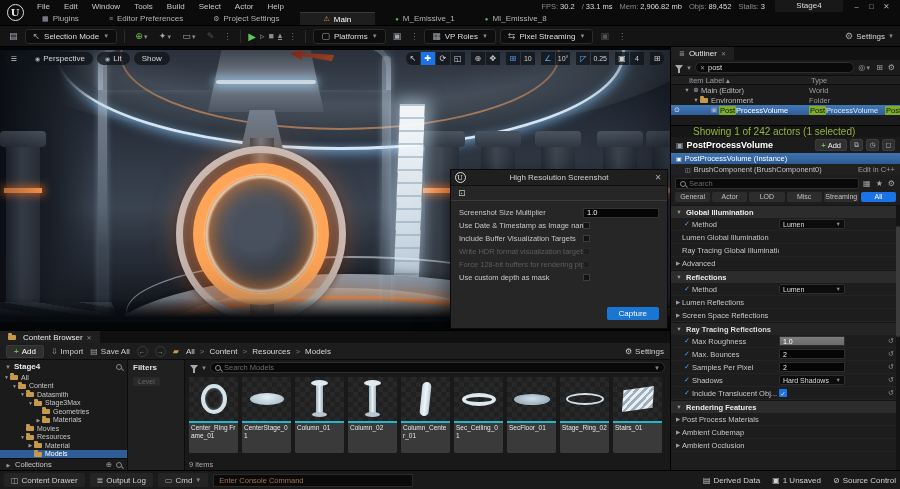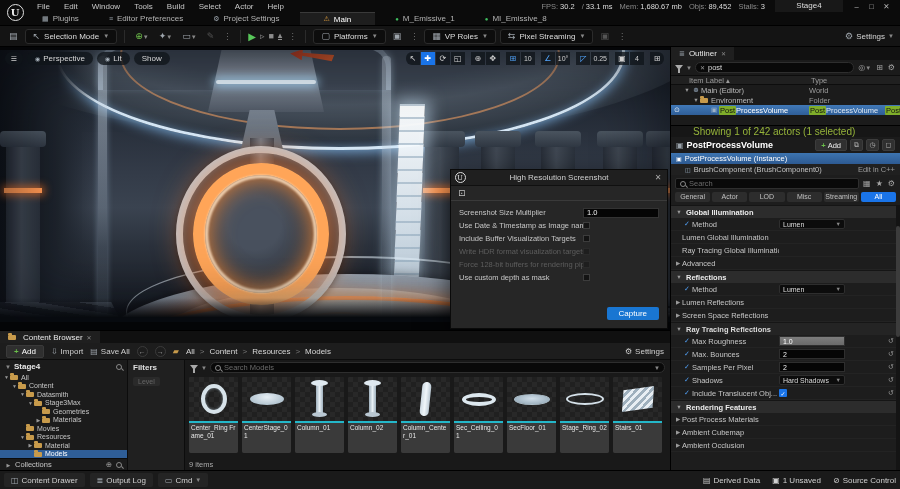--- a/index.html
+++ b/index.html
@@ -304,21 +304,21 @@
             <span class="menu-item" data-interactable="true">Window</span>
             <span class="menu-item" data-interactable="true">Tools</span>
             <span class="menu-item" data-interactable="true">Build</span>
             <span class="menu-item" data-interactable="true">Select</span>
             <span class="menu-item" data-interactable="true">Actor</span>
             <span class="menu-item" data-interactable="true">Help</span>
           </div>
         <div class="tb-stats" id="stats" data-interactable="false">
             <span class="stat" data-interactable="false"><span class="stat-l" data-interactable="false">FPS:</span><span class="stat-v" data-interactable="false">30.2</span></span>
             <span class="stat" data-interactable="false"><span class="stat-l" data-interactable="false">/</span><span class="stat-v" data-interactable="false">33.1 ms</span></span>
-            <span class="stat" data-interactable="false"><span class="stat-l" data-interactable="false">Mem:</span><span class="stat-v" data-interactable="false">1,680.67 mb</span></span>
+            <span class="stat" data-interactable="false"><span class="stat-l" data-interactable="false">Mem:</span><span class="stat-v" data-interactable="false">2,906.82 mb</span></span>
             <span class="stat" data-interactable="false"><span class="stat-l" data-interactable="false">Objs:</span><span class="stat-v" data-interactable="false">89,452</span></span>
             <span class="stat" data-interactable="false"><span class="stat-l" data-interactable="false">Stalls:</span><span class="stat-v" data-interactable="false">3</span></span>
           </div>
         <div class="tb-project" data-interactable="false">Stage4</div>
         <div class="win-ctrls" data-interactable="false">
           <span data-interactable="true">–</span>
           <span data-interactable="true">□</span>
           <span data-interactable="true">✕</span>
         </div>
       </div>
@@ -950,20 +950,23 @@
     </div>
     <div class="sb-btn" data-interactable="true">
       <span class="bic" data-interactable="false">≣</span>
       <span data-interactable="false">Output Log</span>
     </div>
     <div class="sb-btn" data-interactable="true">
       <span class="bic" data-interactable="false">▭</span>
       <span data-interactable="false">Cmd</span>
       <span class="caret" data-interactable="false">▼</span>
     </div>
+    <div class="sb-console" data-interactable="true">
+      <input data-interactable="true" placeholder="Enter Console Command" style="">
+    </div>
     <div class="sb-right" data-interactable="false">
       <div class="grp" data-interactable="true">
         <span class="bic" data-interactable="false">▤</span>
         <span data-interactable="false">Derived Data</span>
       </div>
       <div class="grp" data-interactable="true">
         <span class="bic" data-interactable="false">▣</span>
         <span data-interactable="false">1 Unsaved</span>
       </div>
       <div class="grp" data-interactable="true">

